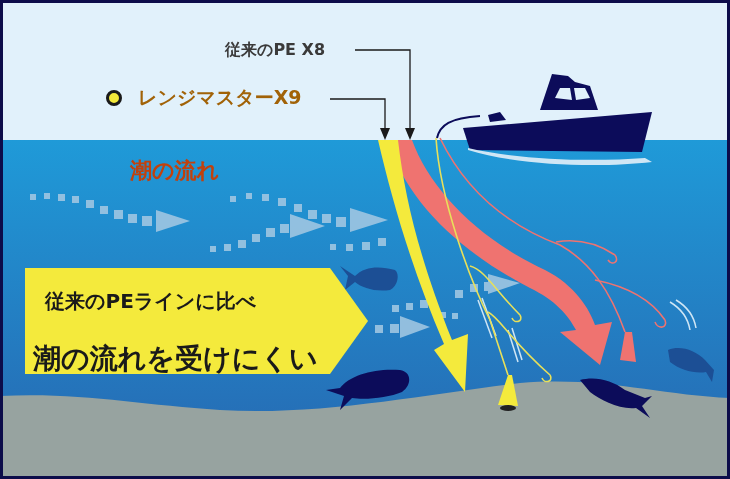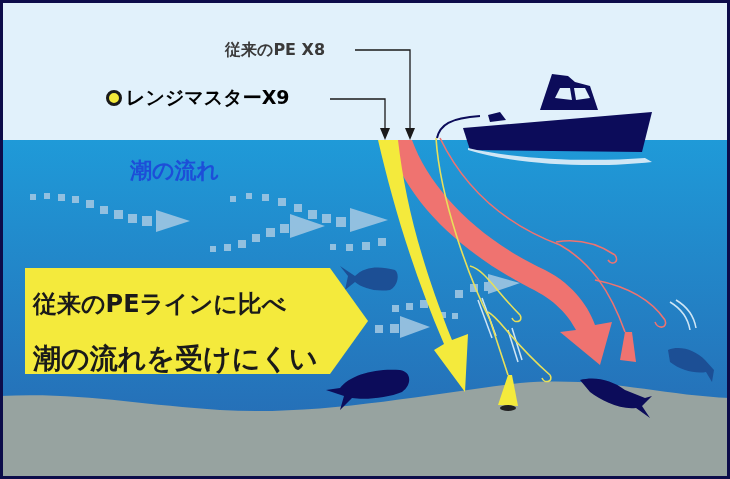--- a/index.html
+++ b/index.html
@@ -1,24 +1,24 @@
 <!DOCTYPE html>
 <html><head>
 <meta charset="utf-8">
 <style>
   html,body{margin:0;padding:0;background:#fff;}
   #stage{position:relative;width:730px;height:479px;overflow:hidden;font-family:"DejaVu Sans","Liberation Sans",sans-serif;padding-left:9px;}
   #stage svg.bg{position:absolute;left:0;top:0;width:730px;height:479px;}
   .lbl{position:absolute;font-weight:bold;white-space:nowrap;line-height:1;}
   .lbl-pe8{left:225px;top:42px;font-size:16px;color:#3a3a3a;}
-  .lbl-rm9{left:106px;top:88px;font-size:19px;color:#000000;display:flex;align-items:center;gap:4px;}
+  .lbl-rm9{left:106px;top:88px;font-size:19px;color:#a16207;display:flex;align-items:center;gap:16px;}
   .dot{display:inline-block;width:16px;height:16px;border-radius:50%;background:#f3e93a;border:3px solid #1a1a1a;box-sizing:border-box;}
-  .lbl-tide{left:130px;top:160px;font-size:22px;color:#1d4ed8;}
+  .lbl-tide{left:130px;top:160px;font-size:22px;color:#c2410c;}
   .callout{position:absolute;left:25px;top:268px;width:300px;height:106px;}
-  .callout .l1{position:absolute;left:8px;top:20px;font-size:24px;font-weight:bold;color:#1a1a1a;white-space:nowrap;}
+  .callout .l1{position:absolute;left:20px;top:20px;font-size:20px;font-weight:bold;color:#1a1a1a;white-space:nowrap;}
   .callout .l2{position:absolute;left:8px;top:56px;font-size:28px;font-weight:bold;color:#1a1a1a;white-space:nowrap;margin-top:16px;}
 </style>
 </head>
 <body>
 
 <div id="stage">
   <svg class="bg" viewBox="0 0 730 479">
     <defs>
       <linearGradient id="water" x1="0" y1="0" x2="0" y2="1">
         <stop offset="0" stop-color="#1f9ad8"></stop>

